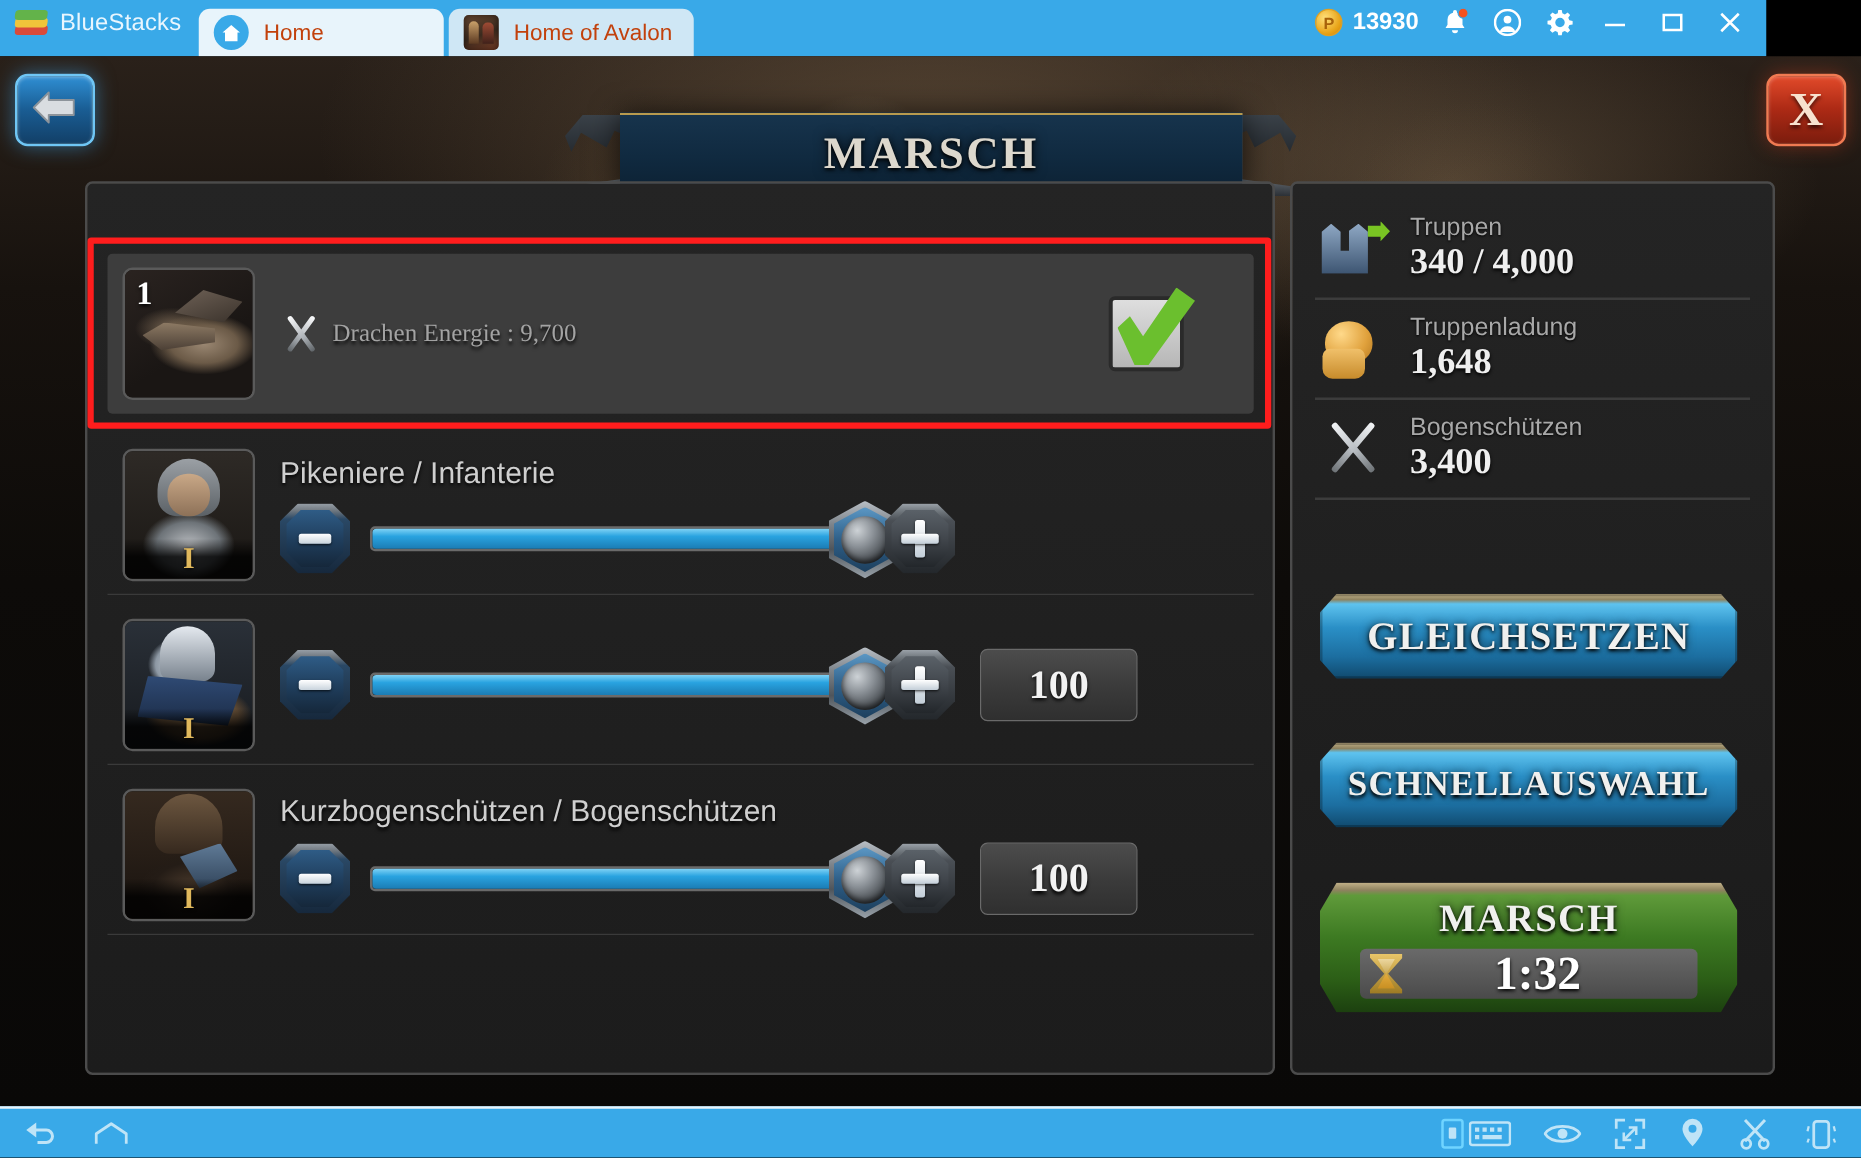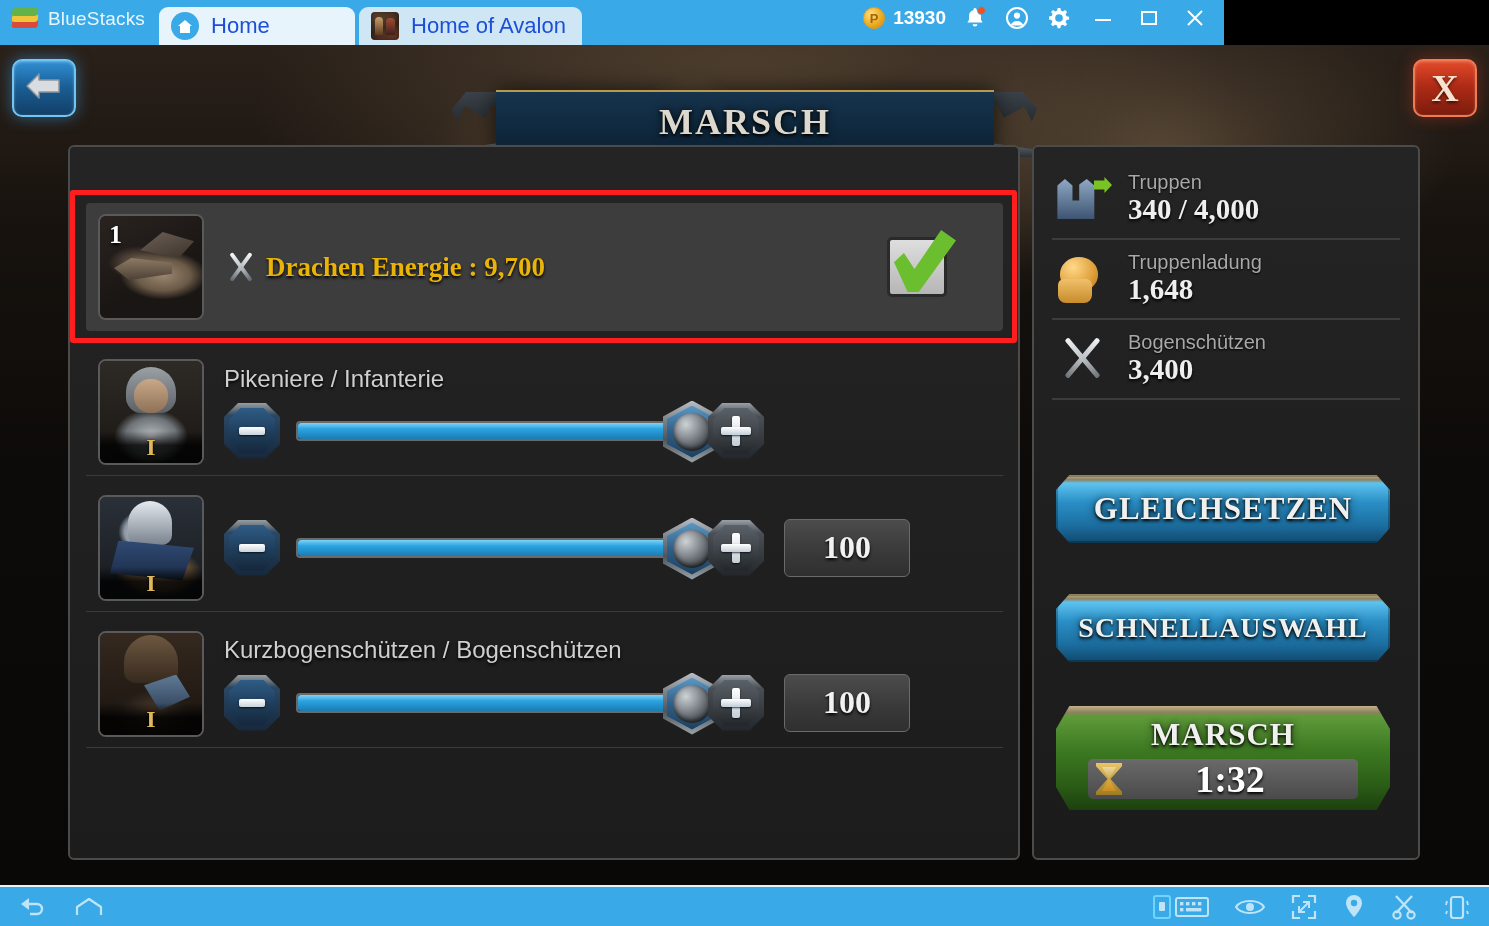--- a/index.html
+++ b/index.html
@@ -6,21 +6,21 @@
   html, body {
     width: 1489px; height: 926px;
     overflow: hidden;
     background: #000;
     font-family: "Liberation Sans", sans-serif;
   }
 
   
   .bs-topbar {
     position: absolute; left: 0; top: 0;
-    width: 1224px; height: 45px;
+    width: 1413px; height: 45px;
     background: #39a9e8;
     display: flex; align-items: flex-end;
   }
   .bs-brand {
     display: flex; align-items: center; gap: 10px;
     padding: 0 14px 10px 12px;
     height: 45px;
   }
   .bs-logo {
     width: 26px; height: 24px; position: relative;
@@ -39,21 +39,21 @@
   .bs-tab {
     height: 38px; min-width: 196px;
     border-radius: 9px 9px 0 0;
     display: flex; align-items: center; gap: 12px;
     padding: 0 16px 0 12px;
     margin-right: 4px;
     position: relative;
   }
   .bs-tab.active { background: #e8f4fb; }
   .bs-tab.inactive { background: #cfe7f5; }
-  .bs-tab .tab-label { font-size: 22px; color: #1d4ed8; white-space: nowrap; }
+  .bs-tab .tab-label { font-size: 18px; color: #c2410c; white-space: nowrap; }
   .tab-icon-home {
     width: 28px; height: 28px; border-radius: 50%;
     background: #39a9e8; display: flex; align-items: center; justify-content: center;
   }
   .tab-icon-home svg { display:block; }
   .tab-icon-game {
     width: 28px; height: 28px; border-radius: 4px;
     background: linear-gradient(160deg,#6b4a33 0%, #3a2a1e 55%, #7d3f28 100%);
     box-shadow: inset 0 0 6px rgba(0,0,0,.6);
     position: relative; overflow: hidden;
@@ -257,21 +257,21 @@
     position:absolute; left:0; right:0; bottom:0; height: 32px;
     background: linear-gradient(180deg, rgba(0,0,0,0), rgba(0,0,0,.82) 45%);
     z-index: 1;
   }
   .dragon-label {
     display: flex; align-items: center; gap: 10px;
     margin-left: 22px;
   }
   .dragon-label .txt {
     font-family: "Liberation Serif", serif;
-    font-size: 27px; font-weight: bold; color: #eab308;
+    font-size: 20px; font-weight: normal; color: #a3a3a3;
     text-shadow: 0 2px 3px #000;
     white-space: nowrap;
   }
   .checkbox-green {
     margin-left: auto; margin-right: 56px;
     width: 60px; height: 60px;
     border-radius: 5px;
     background: linear-gradient(180deg,#dedede,#b6b6b6);
     border: 3px solid #2a2a2a;
     position: relative;

